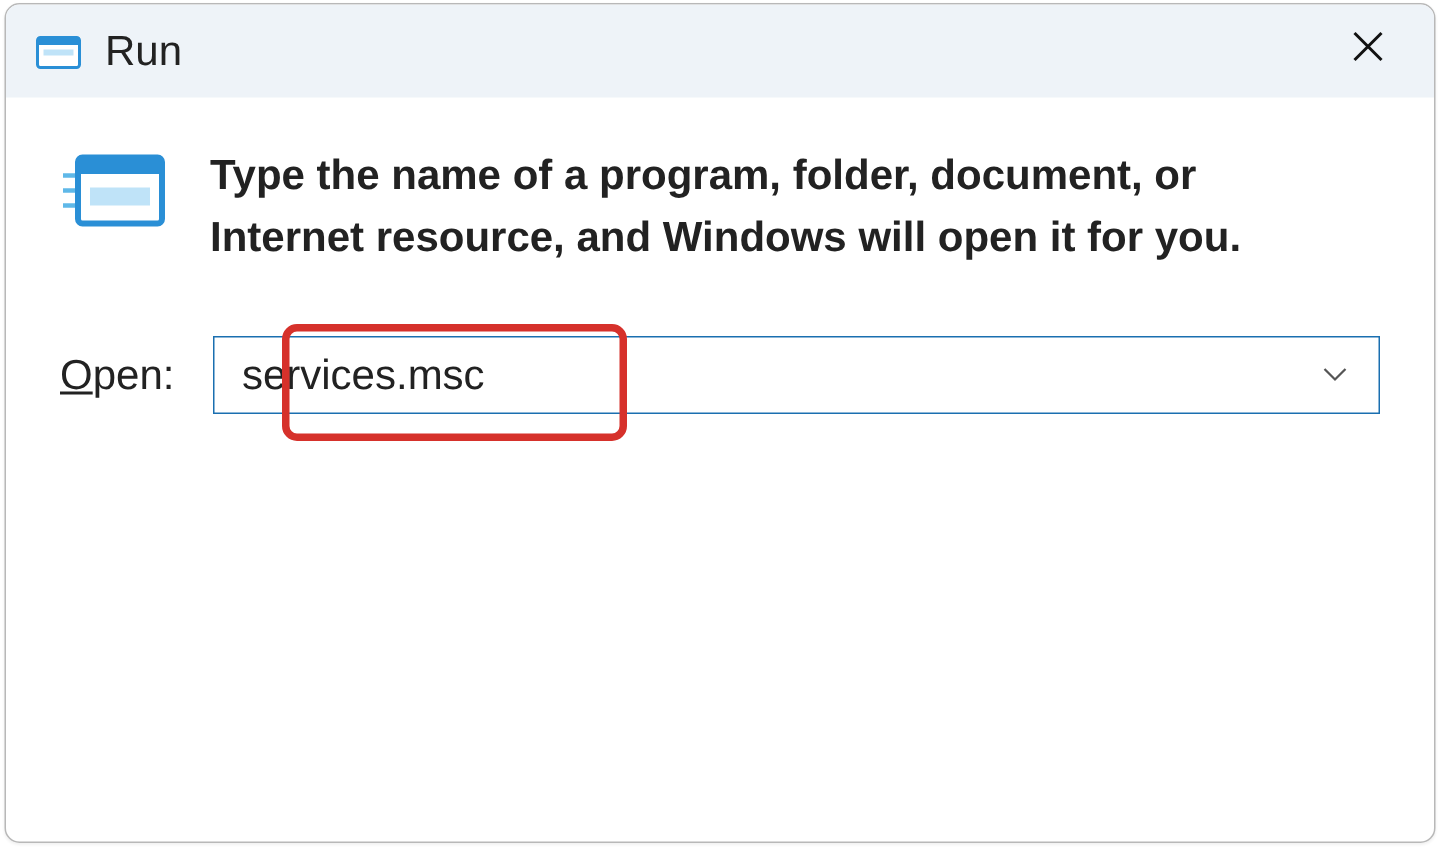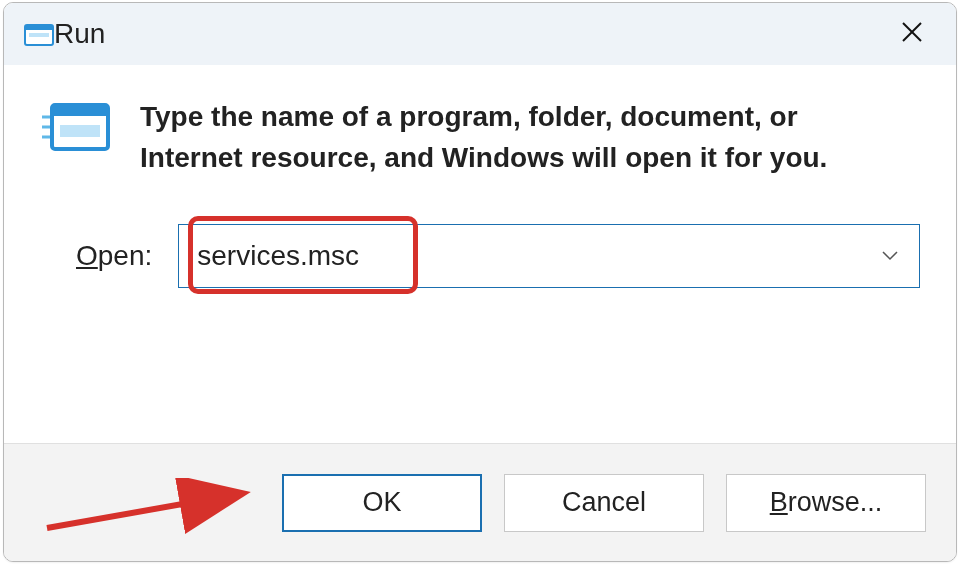--- a/index.html
+++ b/index.html
@@ -26,21 +26,21 @@
       height: 62px;
       background: #eef3f8;
       display: flex;
       align-items: center;
       justify-content: space-between;
       padding: 0 22px 0 20px;
     }
     .title-left {
       display: flex;
       align-items: center;
-      gap: 0;
+      gap: 16px;
     }
     .title-icon svg { display: block; }
     .title-text {
       font-size: 28px;
       color: #222;
     }
     .close-x {
       font-size: 30px;
       color: #222;
       line-height: 1;
@@ -70,26 +70,25 @@
     }
     .open-row {
       display: flex;
       align-items: center;
       gap: 26px;
       position: relative;
     }
     .open-label {
       font-size: 28px;
       color: #222;
-      margin-left: 36px;
     }
     .open-label .ul { text-decoration: underline; }
     .combo {
       flex: 1;
-      height: 64px;
+      height: 52px;
       border: 1.5px solid #1a6fb0;
       background: #ffffff;
       display: flex;
       align-items: center;
       padding: 0 18px;
       position: relative;
     }
     .combo-text {
       font-size: 28px;
       color: #222;
@@ -190,33 +189,14 @@
         <span class="combo-chevron">
           <svg width="18" height="12" viewBox="0 0 18 12">
               <polyline points="2,2 9,9 16,2" fill="none" stroke="#555" stroke-width="1.5"></polyline>
             </svg>
         </span>
       </div>
       <div class="highlight-box"></div>
     </div>
   </div>
 
-  <div class="button-bar">
-    <svg class="arrow" width="230" height="60" viewBox="0 0 230 60">
-      <defs>
-        <marker id="ah" markerWidth="12" markerHeight="10" refX="10" refY="5" orient="auto">
-          <polygon points="0,0 12,5 0,10" fill="#d6312b"></polygon>
-        </marker>
-      </defs>
-      <line x1="8" y1="50" x2="200" y2="16" stroke="#d6312b" stroke-width="6" marker-end="url(#ah)"></line>
-    </svg>
-    <div class="btn primary">
-      <span>OK</span>
-    </div>
-    <div class="btn">
-      <span>Cancel</span>
-    </div>
-    <div class="btn">
-      <span><span class="ul">B</span><span>rowse...</span></span>
-    </div>
-  </div>
 
 </div>
 
 </body></html>

